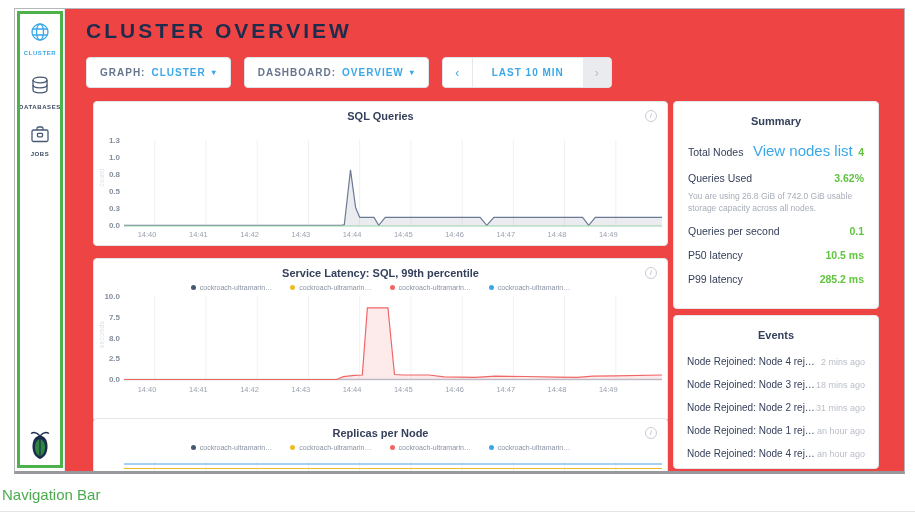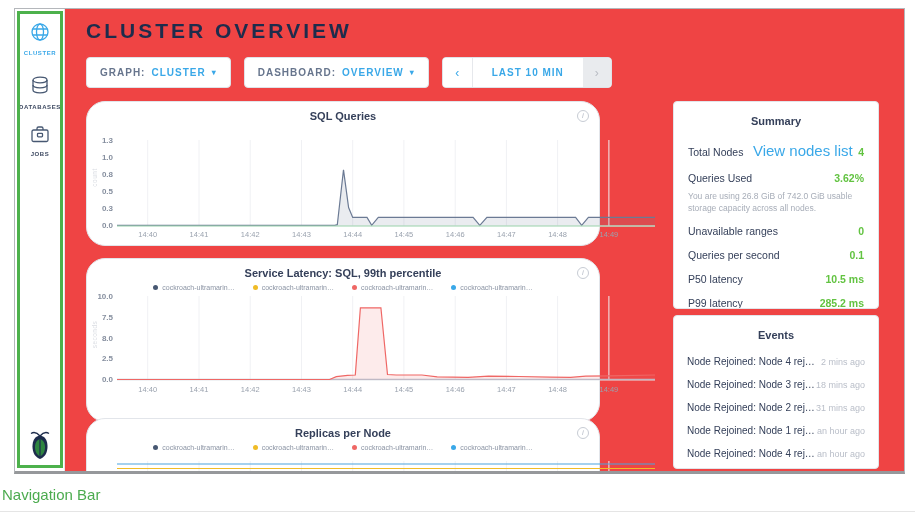--- a/index.html
+++ b/index.html
@@ -28,21 +28,21 @@
         height:31px; padding:0 13px; font-size:10px; font-weight:bold; letter-spacing:1px; cursor:pointer; }
   .dd-label { color:#67758d; } .dd-value { color:#3aa8e8; } .caret { color:#3aa8e8; font-size:8px; }
   .tw { display:flex; align-items:stretch; border:1px solid #dfe2e8; border-radius:4px; overflow:hidden; background:#fff; height:31px; }
   .tw-prev { width:30px; border:none; background:#fff; border-right:1px solid #e6e8ec; color:#3aa8e8; font-size:12px; cursor:pointer; }
   .tw-label { width:110px; display:flex; align-items:center; justify-content:center; font-size:10px; font-weight:bold;
               letter-spacing:1px; color:#3aa8e8; cursor:pointer; }
   .tw-next { width:28px; border:none; background:#e9ebee; color:#b9bdc4; font-size:12px; cursor:default; }
 
   
   .card { position:absolute; background:#fff; border:1px solid #e2e5ea; border-radius:4px; }
-  .chart-card { left:71px; width:514px;border-radius:19px; }
+  .chart-card { left:78px; width:575px; }
   #chart-card-0 { top:92px; height:145px; }
   #chart-card-1 { top:249px; height:164px; }
   #chart-card-2 { top:409px; height:120px; }
 
   .chart-title { position:absolute; top:8px; left:40px; right:40px; text-align:center; font-size:11px; font-weight:bold; color:#35405a; }
   .info-icon { position:absolute; top:8px; right:10px; width:12px; height:12px; border:1px solid #c7ccd4; border-radius:50%;
                color:#b9bfc9; font-size:8px; line-height:10px; text-align:center; font-style:italic; cursor:pointer; }
   .info-icon::before { content:"i"; }
   .legend { position:absolute; top:25px; left:0; right:0; display:flex; justify-content:center; gap:18px; }
   .legend-item { display:flex; align-items:center; gap:4px; font-size:7px; color:#8a93a3; cursor:pointer; }
@@ -54,21 +54,21 @@
   #chart-card-2 .plot { top:42px; }
 
   .axis-y { position:absolute; left:0; width:26px; display:flex; flex-direction:column; justify-content:space-between;
             align-items:flex-end; font-size:8px; font-weight:bold; color:#858e9e; }
   #chart-card-0 .axis-y { top:34px; height:94px; }
   #chart-card-1 .axis-y { top:33px; height:92px; }
   #chart-card-2 .axis-y { top:41px; height:10px;margin-top:28px; }
   .axis-x { position:absolute; left:30px; width:538px; height:10px; }
   #chart-card-0 .axis-x { top:128px; }
   #chart-card-1 .axis-x { top:126px; }
-  .axis-x span { position:absolute; top:0; width:34px; text-align:center; font-size:7.5px; color:#9aa2ae; }
+  .axis-x span { position:absolute; top:0; width:34px; text-align:left; font-size:7.5px; color:#9aa2ae; }
   .y-unit { position:absolute; left:-18px; top:72px; width:50px; text-align:center; font-size:6.5px; letter-spacing:.5px;
             color:#d9dce2; transform:rotate(-90deg); }
 
   
   .right-panel-card { left:658px; width:206px; }
   #summary-card { top:92px; height:208px; overflow:hidden; }
   #events-card { top:306px; height:154px; overflow:hidden; }
   .panel-title { padding:13px 0 9px; text-align:center; font-size:11px; font-weight:bold; color:#35405a; }
   .sum-row { display:flex; justify-content:space-between; align-items:baseline; padding:6px 14px; }
   .sum-label { font-size:10.5px; color:#35405a; }
@@ -299,24 +299,20 @@
       </span>
       <span class="sum-value">4</span>
     </div>
     <div class="sum-row">
       <span class="sum-label">Queries Used</span>
       <span class="sum-value">3.62%</span>
     </div>
     <div class="sum-note">You are using 26.8 GiB of 742.0 GiB usable storage capacity across all nodes.</div>
     <div>
         <div class="sum-row">
-          <span class="sum-label">Unavailable ranges</span>
-          <span class="sum-value">0</span>
-        </div>
-        <div class="sum-row">
           <span class="sum-label">Queries per second</span>
           <span class="sum-value">0.1</span>
         </div>
         <div class="sum-row">
           <span class="sum-label">P50 latency</span>
           <span class="sum-value">10.5 ms</span>
         </div>
         <div class="sum-row">
           <span class="sum-label">P99 latency</span>
           <span class="sum-value">285.2 ms</span>

